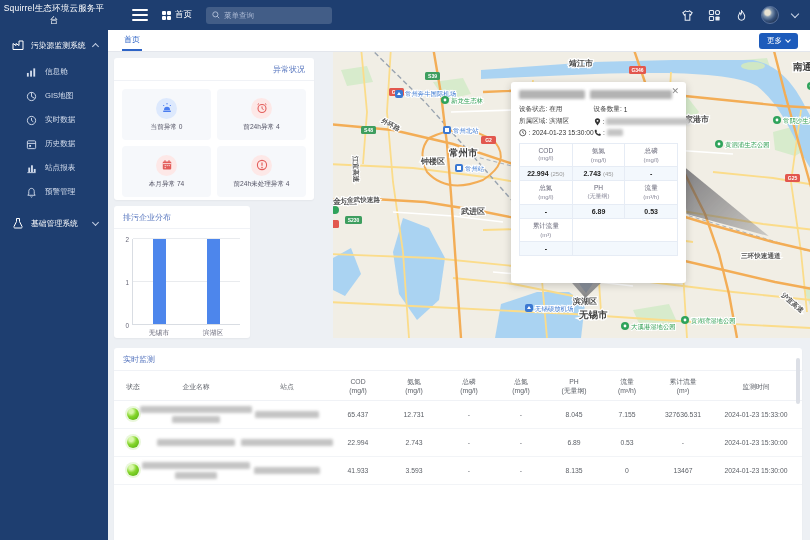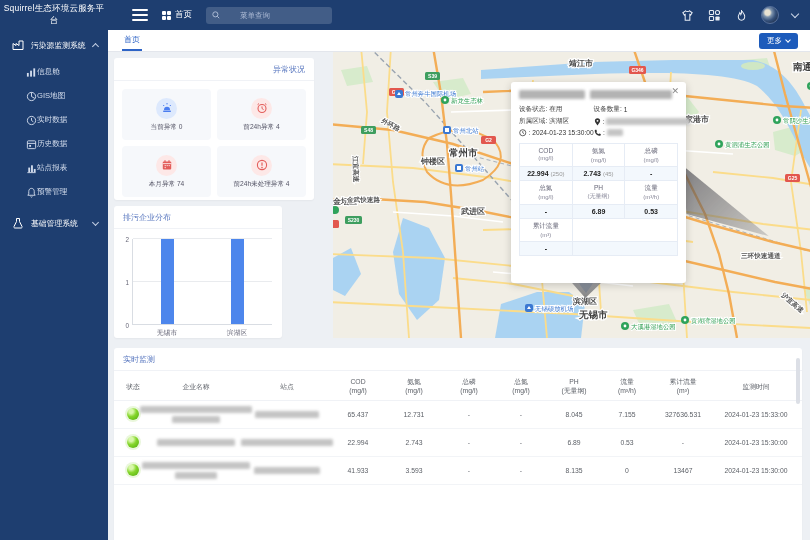--- a/index.html
+++ b/index.html
@@ -11,32 +11,32 @@
     display:flex; align-items:center; z-index:30;justify-content:center; }
   .logo { width:108px; color:#fff; font-size:8.5px; text-align:center; letter-spacing:.2px; }
   .hamburger { width:16px; height:12px; margin:0 14px 0 24px; display:flex; flex-direction:column; justify-content:space-between; cursor:pointer;}
   .hamburger i { display:block; height:2px; background:#fff; border-radius:1px; }
   .home-link { display:flex; align-items:center; color:#fff; font-size:8.5px; gap:4px; cursor:pointer;}
   .grid-ic { width:9px; height:9px; display:grid; grid-template-columns:4px 4px; grid-template-rows:4px 4px; gap:1px;}
   .grid-ic i { background:#fff; border-radius:1px;}
   .searchbox { margin-left:14px; width:126px; height:17px; background:rgba(255,255,255,.16); border-radius:3px;
     display:flex; align-items:center; padding:0 6px; gap:4px;}
   .searchbox svg { flex:none; }
-  .searchbox input { background:transparent; border:none; outline:none; color:#dfe6f2; font-size:7.5px; width:100%;margin-left:16px;}
+  .searchbox input { background:transparent; border:none; outline:none; color:#dfe6f2; font-size:7.5px; width:100%;}
   .searchbox input::placeholder { color:#aebcd6; }
   .tb-right { margin-left:auto; display:flex; align-items:center; gap:13px; padding-right:12px; }
   .tb-ic { width:14px; height:14px; display:flex; align-items:center; justify-content:center; cursor:pointer;}
   .avatar { width:18px; height:18px; border-radius:50%; background:
       radial-gradient(circle at 35% 35%, #e8e2d2 0 18%, #7d93ad 30%, #35507a 55%, #121e33 100%); border:1px solid #58719c; cursor:pointer;}
   .caret { width:6px; height:6px; border-right:1.4px solid #cdd8ea; border-bottom:1.4px solid #cdd8ea; transform:rotate(45deg); margin-top:-3px; cursor:pointer;}
 
   
   .sidebar { position:absolute; left:0; top:30px; width:108px; height:510px; background:#1e3e70; z-index:20; }
   .sb-parent { display:flex; align-items:center; height:30px; padding:0 10px 0 12px; color:#fff; font-size:7.8px; gap:7px; cursor:pointer;}
-  .sb-item { display:flex; align-items:center; height:24px; padding-left:26px; color:#d5deee; font-size:7.6px; gap:0; cursor:pointer;}
+  .sb-item { display:flex; align-items:center; height:24px; padding-left:26px; color:#d5deee; font-size:7.6px; gap:8px; cursor:pointer;}
   .sb-item svg, .sb-parent svg { flex:none; }
   .chev { width:5px; height:5px; border-right:1.3px solid #c3cfe3; border-bottom:1.3px solid #c3cfe3; margin-left:auto;}
   .chev.up { transform:rotate(-135deg); margin-top:3px;}
   .chev.down { transform:rotate(45deg); margin-top:-2px;}
 
   
   .tabbar { position:absolute; left:108px; top:30px; width:702px; height:22px; background:#fff;
     border-bottom:1px solid #e3e6ec; display:flex; align-items:center; z-index:10;}
   .tab { margin-left:14px; color:#2e64c6; font-size:8px; height:100%; display:flex; align-items:center; border-bottom:2px solid #2e64c6; padding:0 2px; cursor:pointer;}
   .more-btn { margin-left:auto; margin-right:12px; background:#1d5bbb; color:#fff; font-size:7.5px; border:none;
@@ -46,21 +46,21 @@
   
   .panel { position:absolute; background:#fff; border-radius:3px; box-shadow:0 1px 2px rgba(0,0,0,.04);}
   .panel-title { font-size:8px; color:#5b79c0; padding:6px 9px 5px; border-bottom:1px solid #f0f2f6;}
   #panel-abnormal { left:114px; top:58px; width:200px; height:142px;text-align:right; }
   .ab-grid { display:grid; grid-template-columns:1fr 1fr; gap:6px; padding:8px;}
   .ab-card { background:#f6f8fb; border-radius:4px; height:51px; display:flex; flex-direction:column; align-items:center; justify-content:center; gap:4px; cursor:pointer;}
   .ab-ic { width:21px; height:21px; border-radius:50%; display:flex; align-items:center; justify-content:center;}
   .ab-ic.blue { background:#dde9fd; } .ab-ic.red { background:#fde8e7; }
   .ab-label { font-size:6.6px; color:#556; }
 
-  #panel-chart { left:114px; top:206px; width:168px; height:132px; }
+  #panel-chart { left:114px; top:206px; width:136px; height:132px; }
   .chart-wrap { position:relative; margin:10px 10px 0 6px; height:86px; display:flex;}
   .chart-yaxis { position:relative; width:12px; height:100%; }
   .ytick { position:absolute; right:3px; font-size:6.3px; color:#667; }
   .chart-plot { position:relative; flex:1; height:100%; border-left:1px solid #d9dde3; border-bottom:1px solid #d9dde3; display:flex;}
   .gridline { position:absolute; left:0; right:0; height:1px; background:#e9ebee; }
   .bar-slot { flex:1; display:flex; align-items:flex-end; justify-content:center; position:relative; z-index:2;}
   .bar { width:13px; }
   .chart-xaxis { display:flex; margin:3px 10px 0 18px; }
   .xtick { flex:1; text-align:center; font-size:6.8px; color:#667; }
 

